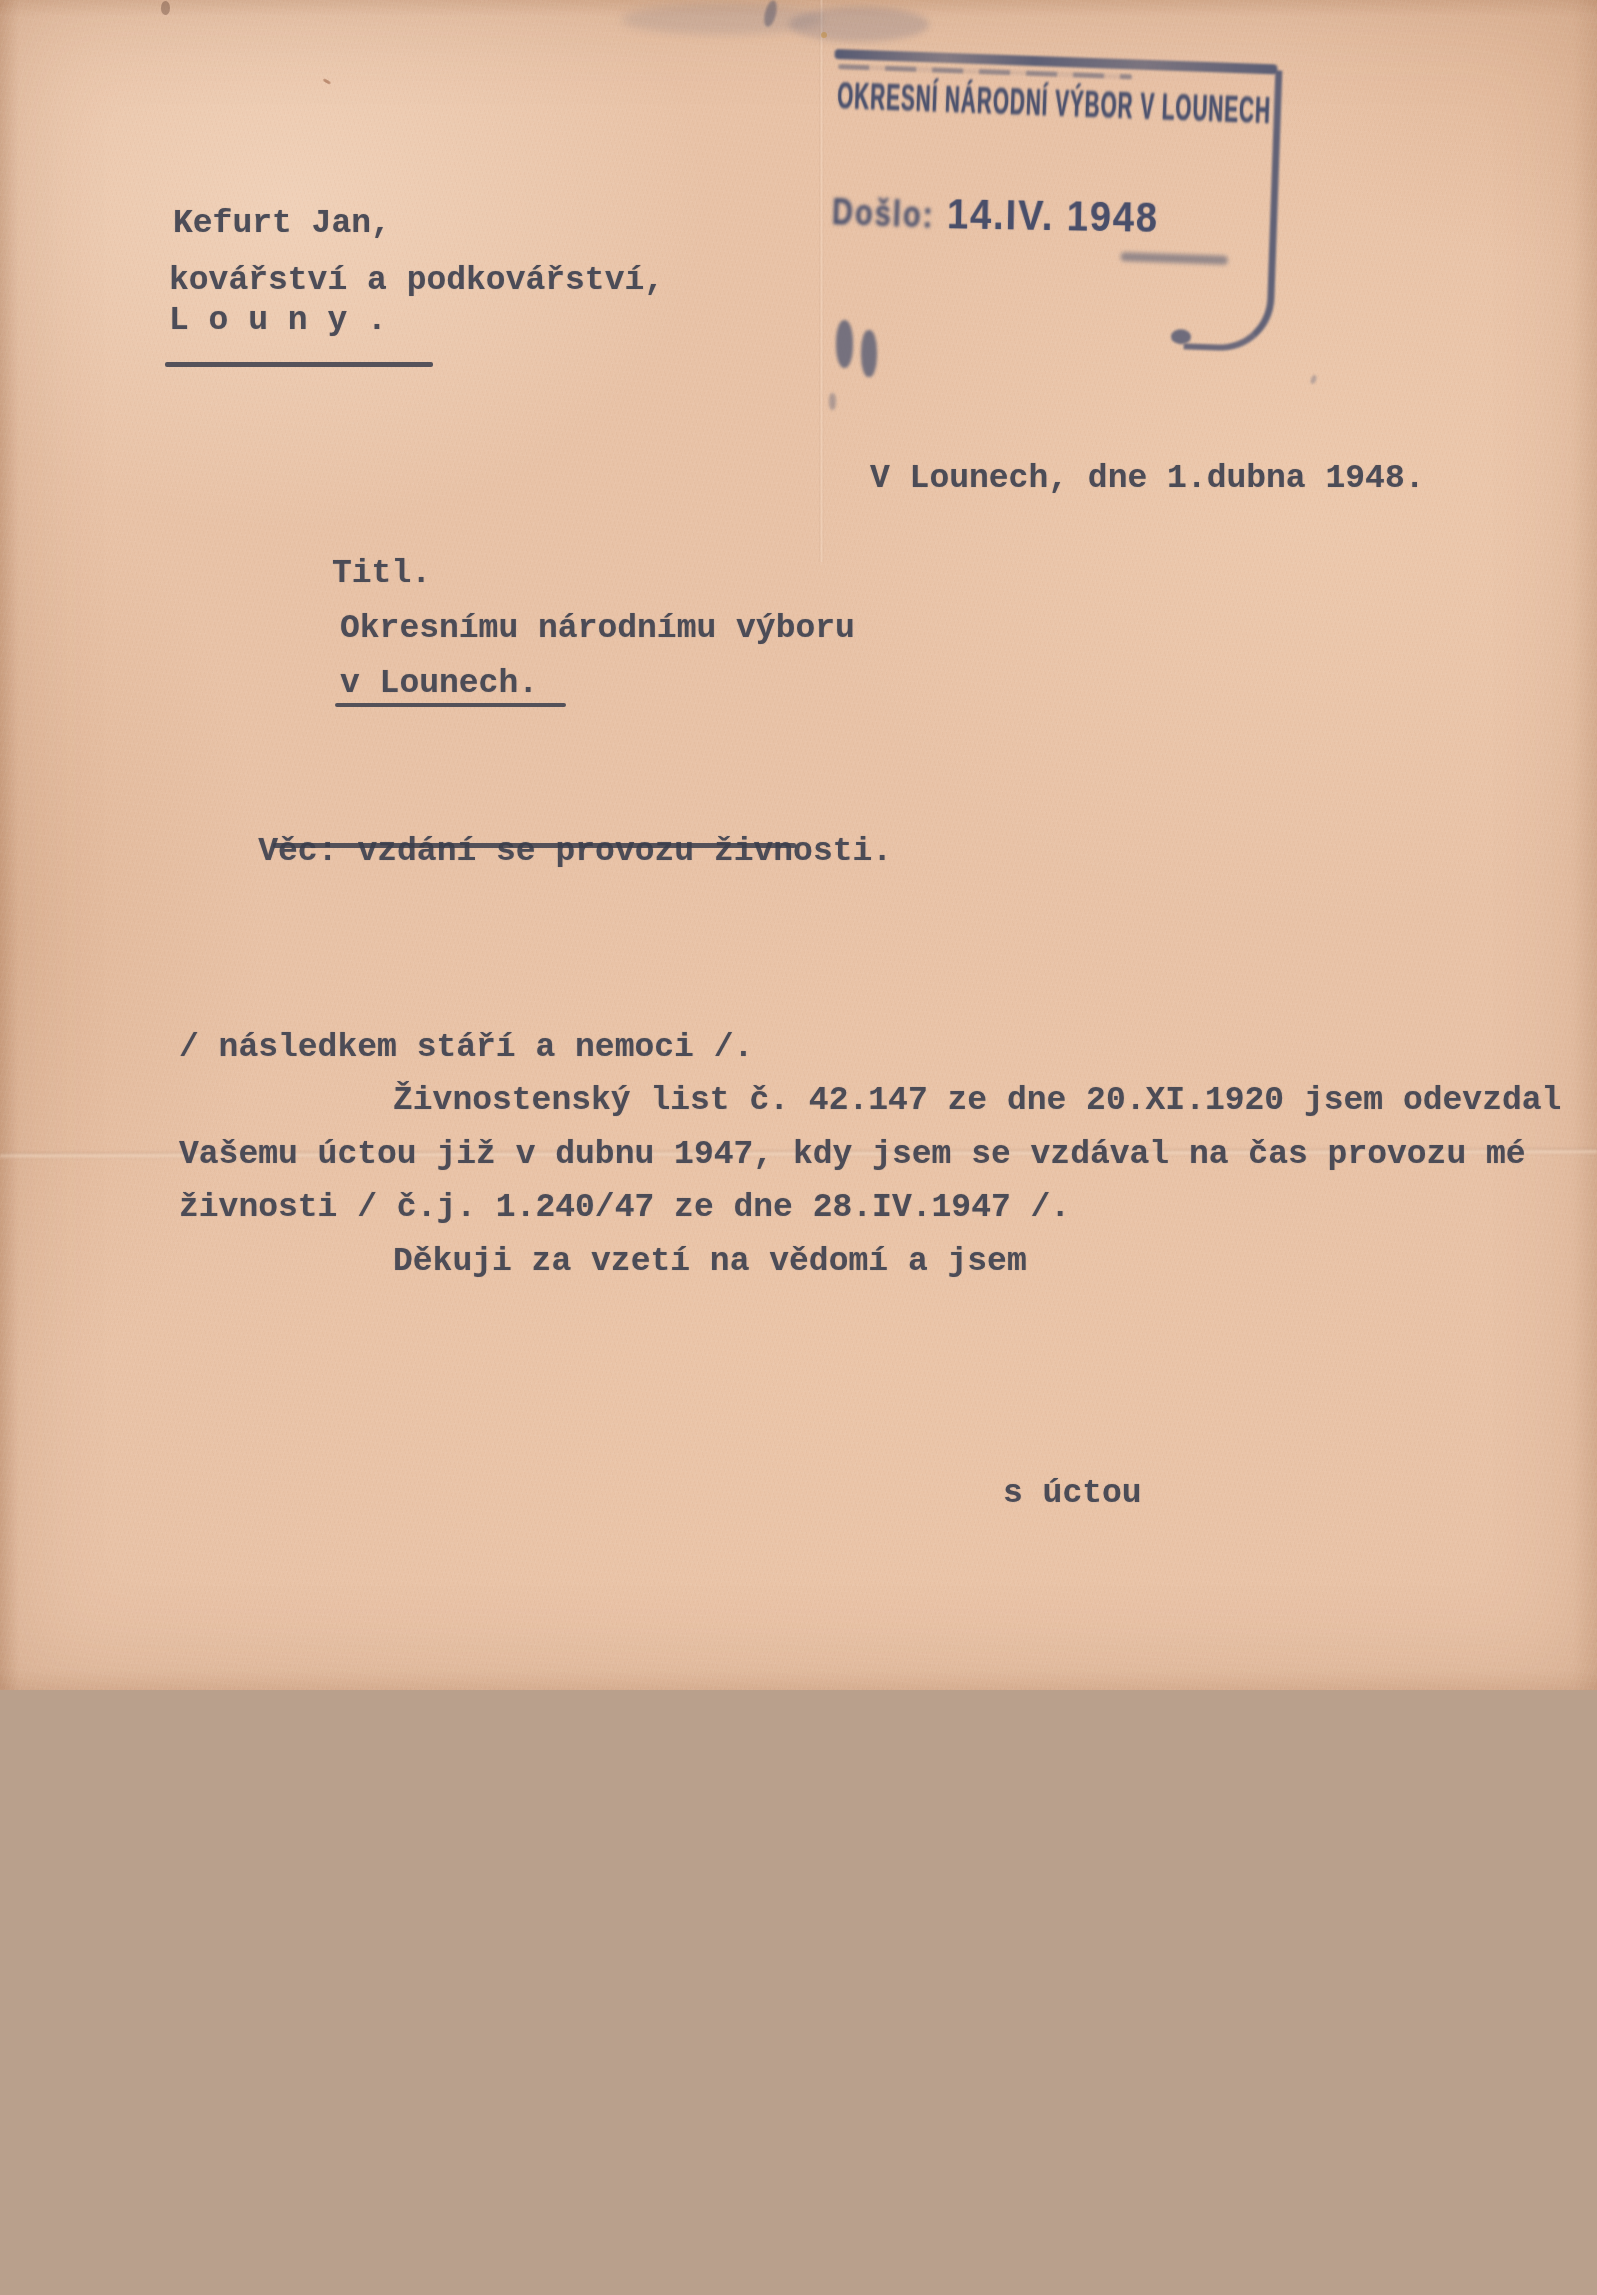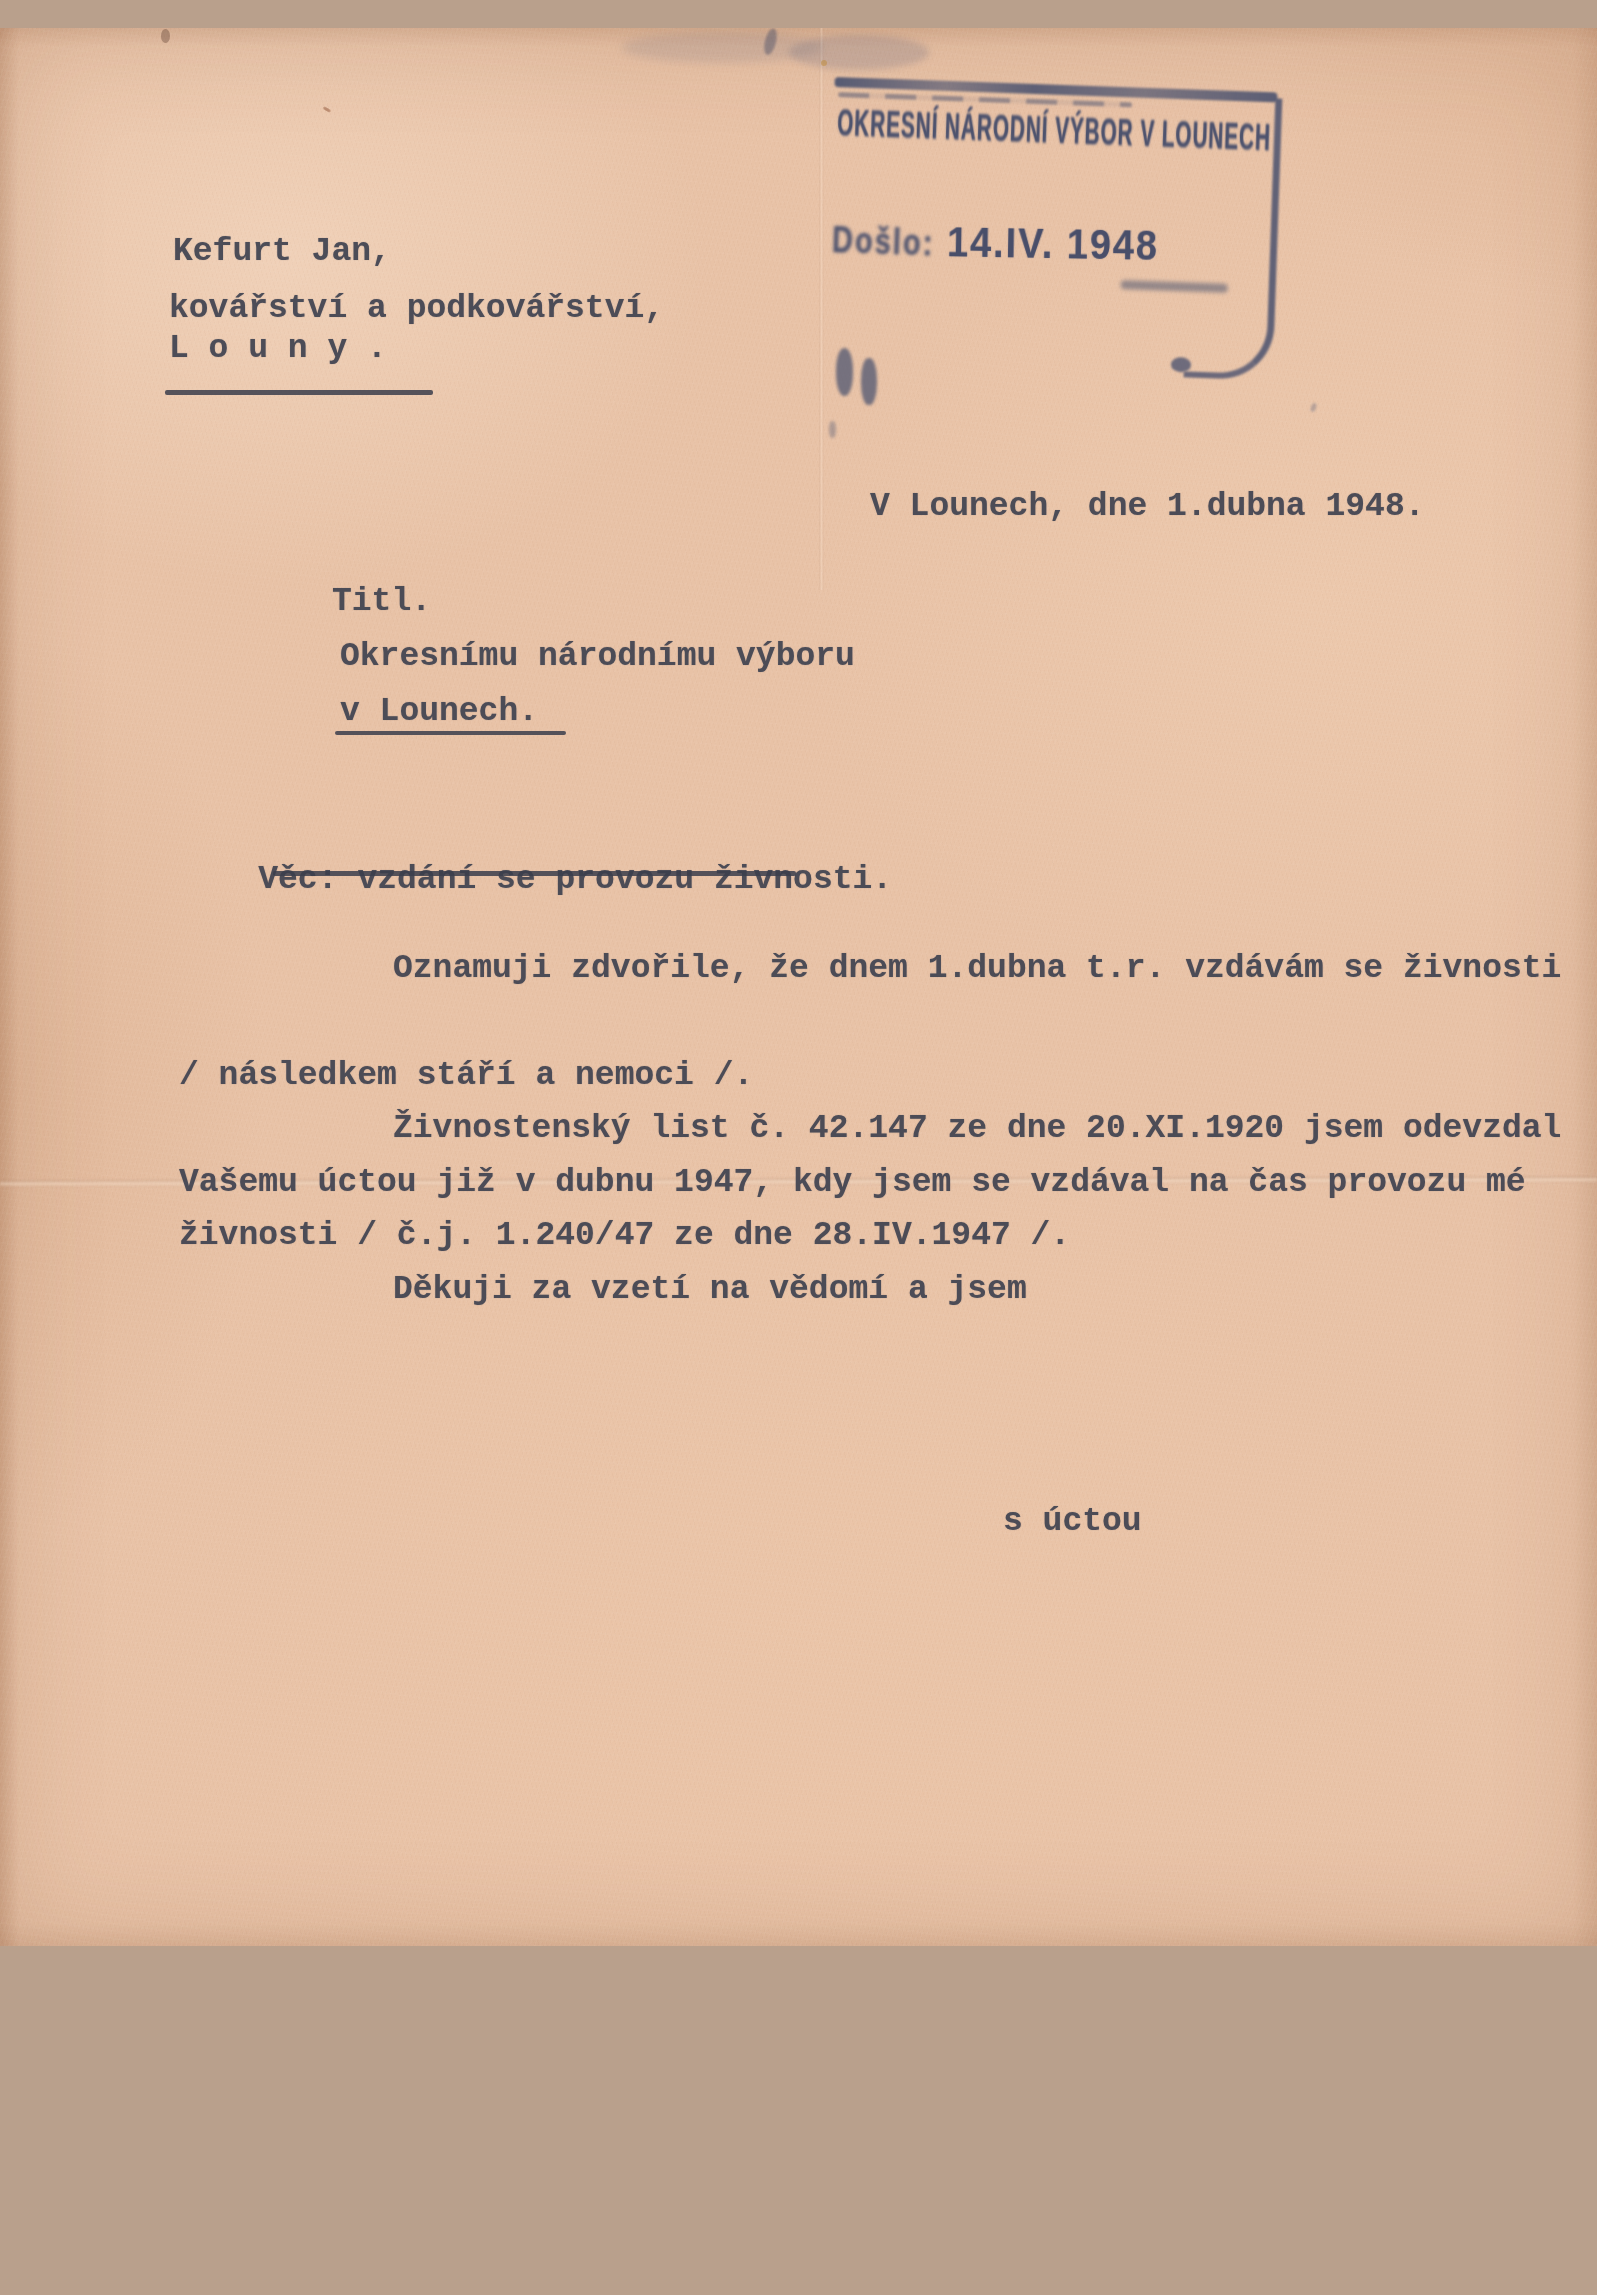--- a/index.html
+++ b/index.html
@@ -1,32 +1,31 @@
 <!DOCTYPE html>
 <html lang="cs" style="font-size:10.7px"><head>
 <meta charset="utf-8">
 <style>
   html,body{margin:0;padding:0;background:#b9a08c;}
   .page{
     position:relative;
-    width:1597px;height:1918px;
+    width:1597px;height:1690px;
     overflow:hidden;
     background-color:#e8c2a6;
     background-image:
       radial-gradient(ellipse 602px 468px at 18% 12%, rgba(255,236,218,0.35), transparent 70%),
       radial-gradient(ellipse 736px 602px at 82% 30%, rgba(246,214,186,0.30), transparent 70%),
       radial-gradient(ellipse 1003px 803px at 50% 82%, rgba(241,203,172,0.28), transparent 75%),
       radial-gradient(ellipse 401px 301px at 97% 3%,  rgba(205,155,118,0.22), transparent 70%),
       radial-gradient(ellipse 334px 602px at 1% 55%,  rgba(190,135,95,0.18), transparent 75%),
       linear-gradient(90deg,  rgba(140,85,50,0.22), transparent 1.2%),
       linear-gradient(270deg, rgba(140,85,50,0.12), transparent 1.5%),
       linear-gradient(180deg, rgba(140,85,50,0.14), transparent 1.0%),
       linear-gradient(0deg,   rgba(140,85,50,0.10), transparent 1.2%);
     box-shadow: inset 0 0 107px rgba(120,70,40,0.20);
-    margin-top: 28px;
   }
   .texture{
     position:absolute;inset:0;pointer-events:none;
     background-image:
       repeating-linear-gradient(107deg, rgba(255,255,255,0.030) 0 1.3px, transparent 1.3px 4.7px),
       repeating-linear-gradient(253deg, rgba(120,70,40,0.028) 0 0.7px, transparent 0.7px 4px),
       repeating-linear-gradient(8deg,  rgba(255,245,235,0.025) 0 2px, transparent 2px 7.4px);
   }
   .typed{
     position:absolute;
@@ -162,21 +161,20 @@
   <div class="typed" style="left:332px;top:557px;">Titl.</div>
   <div class="typed" style="left:340px;top:612px;">Okresnímu národnímu výboru</div>
   <div class="typed" style="left:340px;top:667px;">v Lounech.</div>
   <div class="uline" style="left:335px;top:703px;width:231px;height:4px;"></div>
 
   <div class="typed" style="left:179px;top:802px;">
     <span>Věc:</span><span style="margin-left:20px;">vzdání se provozu živnosti.</span>
   </div>
   <div class="uline" style="left:273px;top:843px;width:523px;height:4.7px;"></div>
 
-  <div class="typed" style="left:393px;top:924px;">Oznamuji zdvořile, že dnem 1.dubna t.r. vzdávám se živnosti</div>
   <div class="typed" style="left:179px;top:1031px;">/ následkem stáří a nemoci /.</div>
   <div class="typed" style="left:393px;top:1084px;">Živnostenský list č. 42.147 ze dne 20.XI.1920 jsem odevzdal</div>
   <div class="typed" style="left:179px;top:1138px;">Vašemu úctou již v dubnu 1947, kdy jsem se vzdával na čas provozu mé</div>
   <div class="typed" style="left:179px;top:1191px;">živnosti / č.j. 1.240/47 ze dne 28.IV.1947 /.</div>
   <div class="typed" style="left:393px;top:1245px;">Děkuji za vzetí na vědomí a jsem</div>
 
   <div class="typed" style="left:1003px;top:1477px;">s úctou</div>
 
 </div>
 

